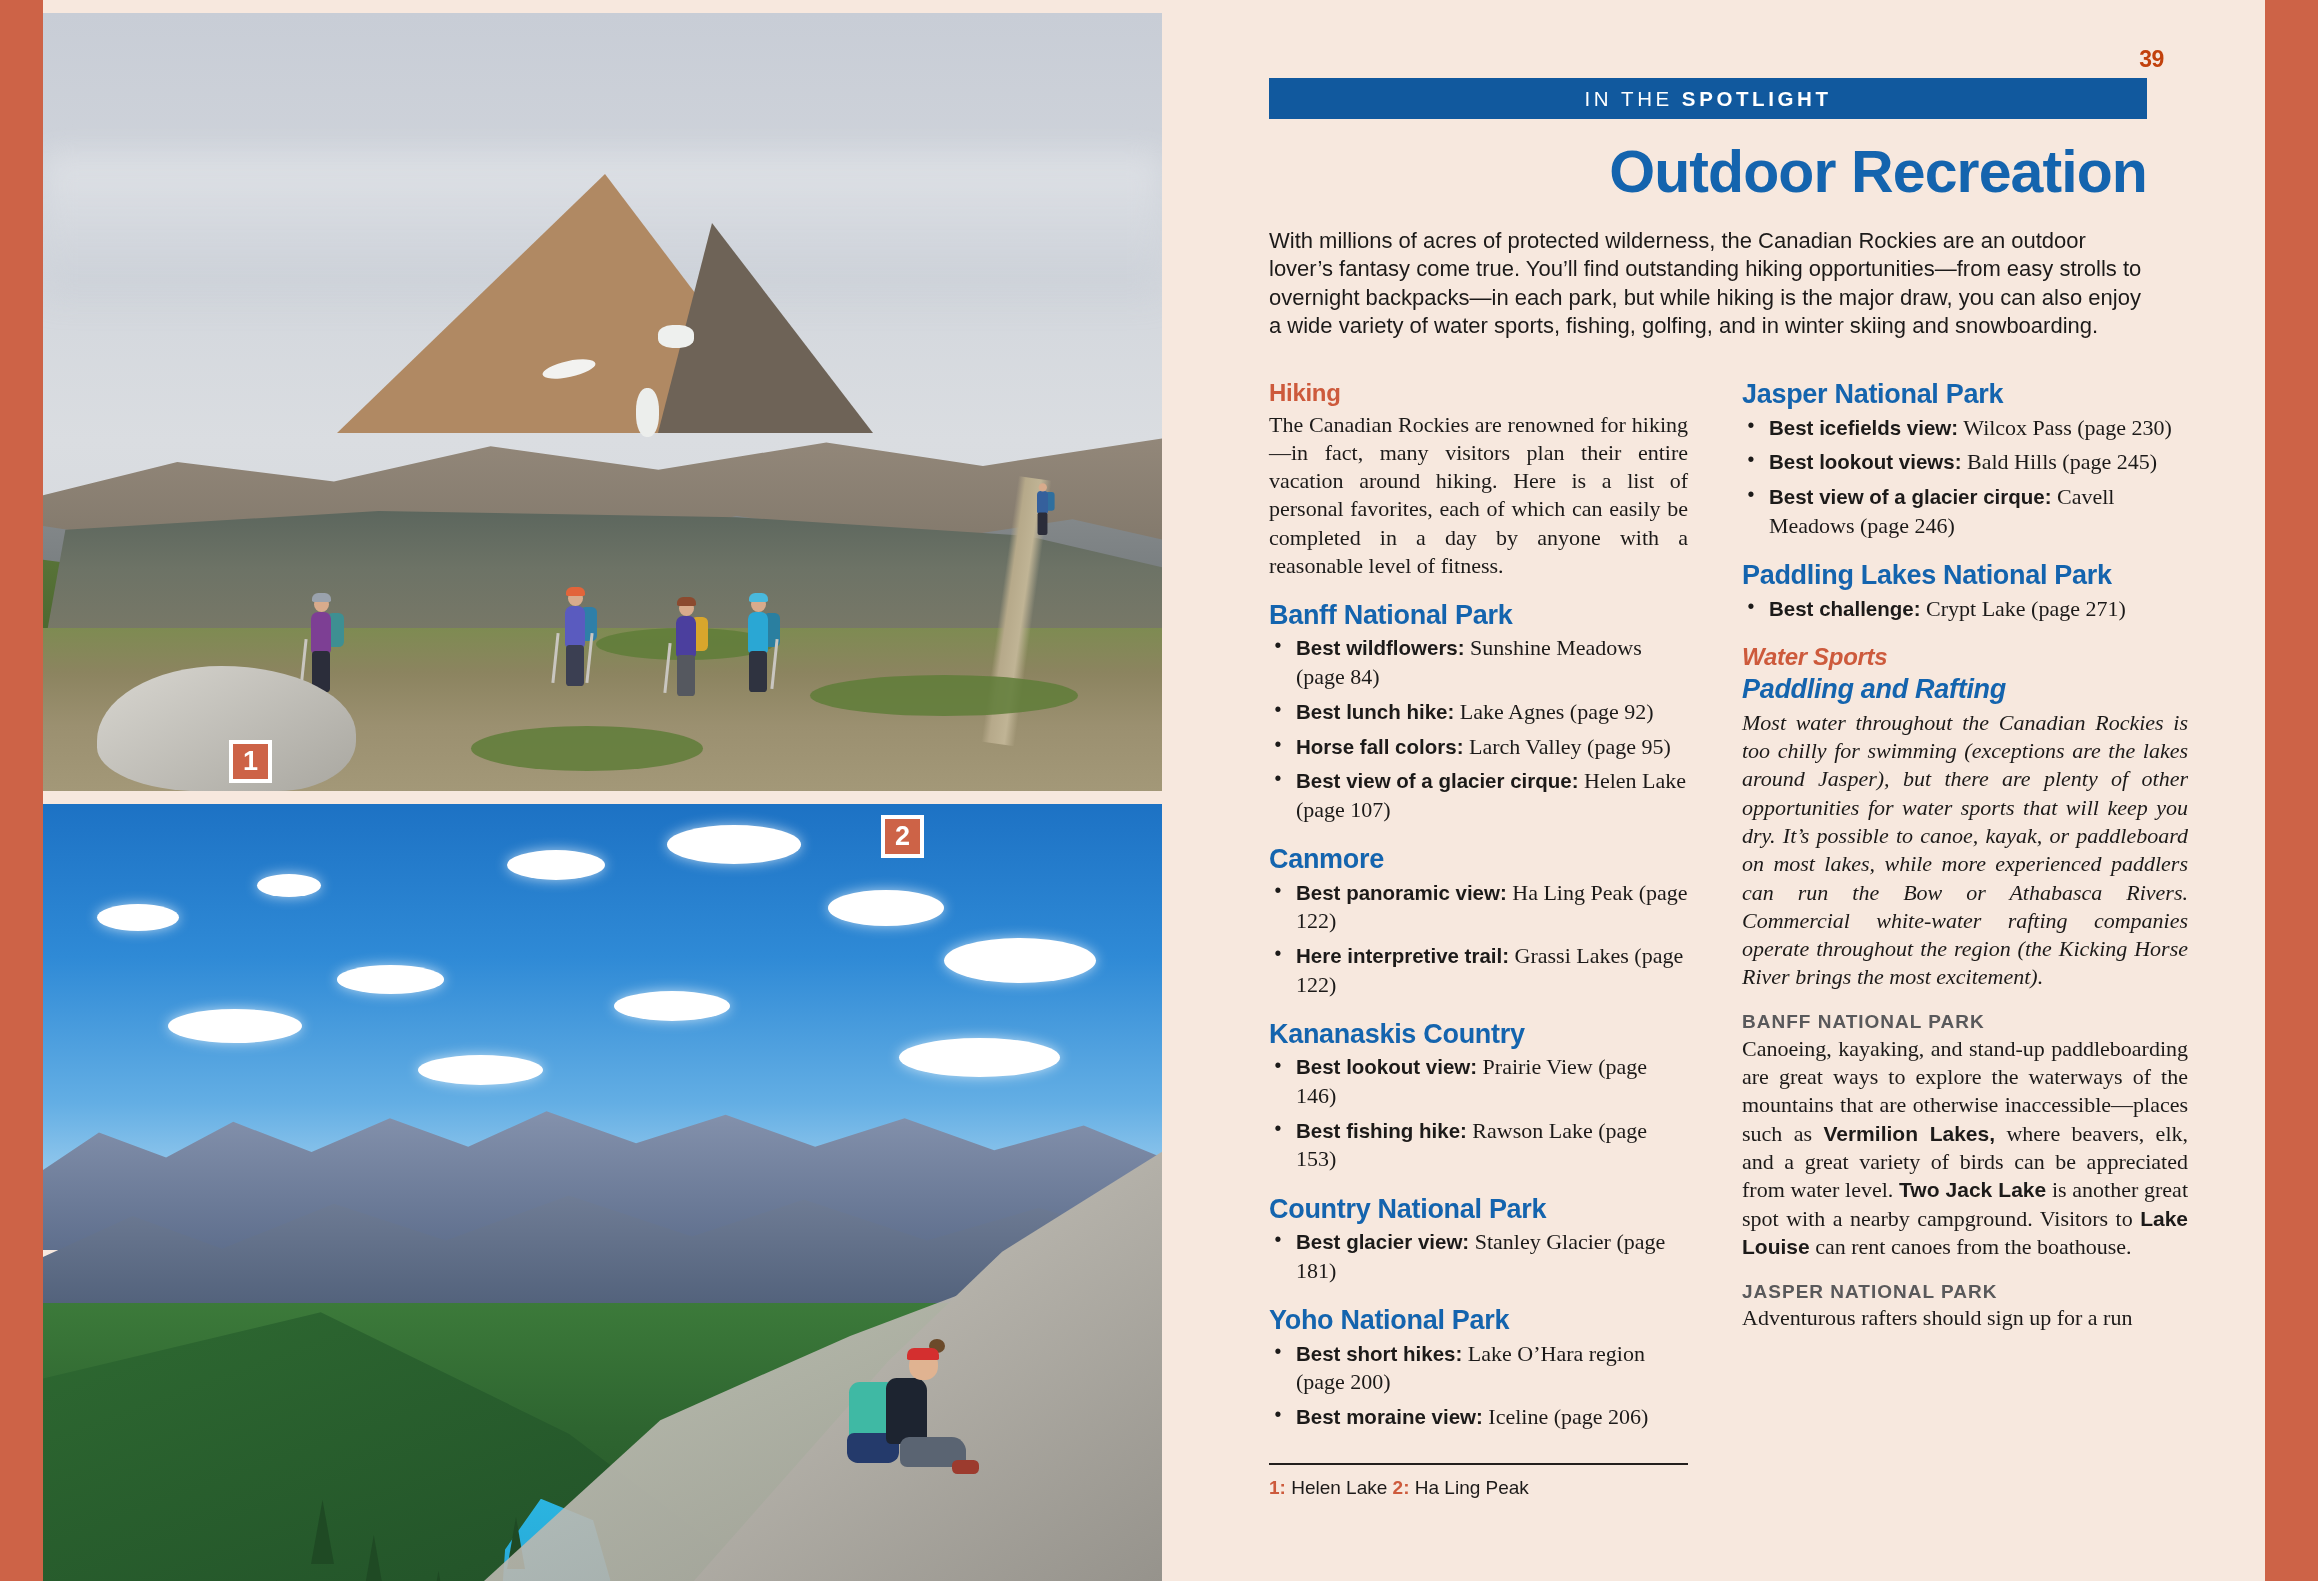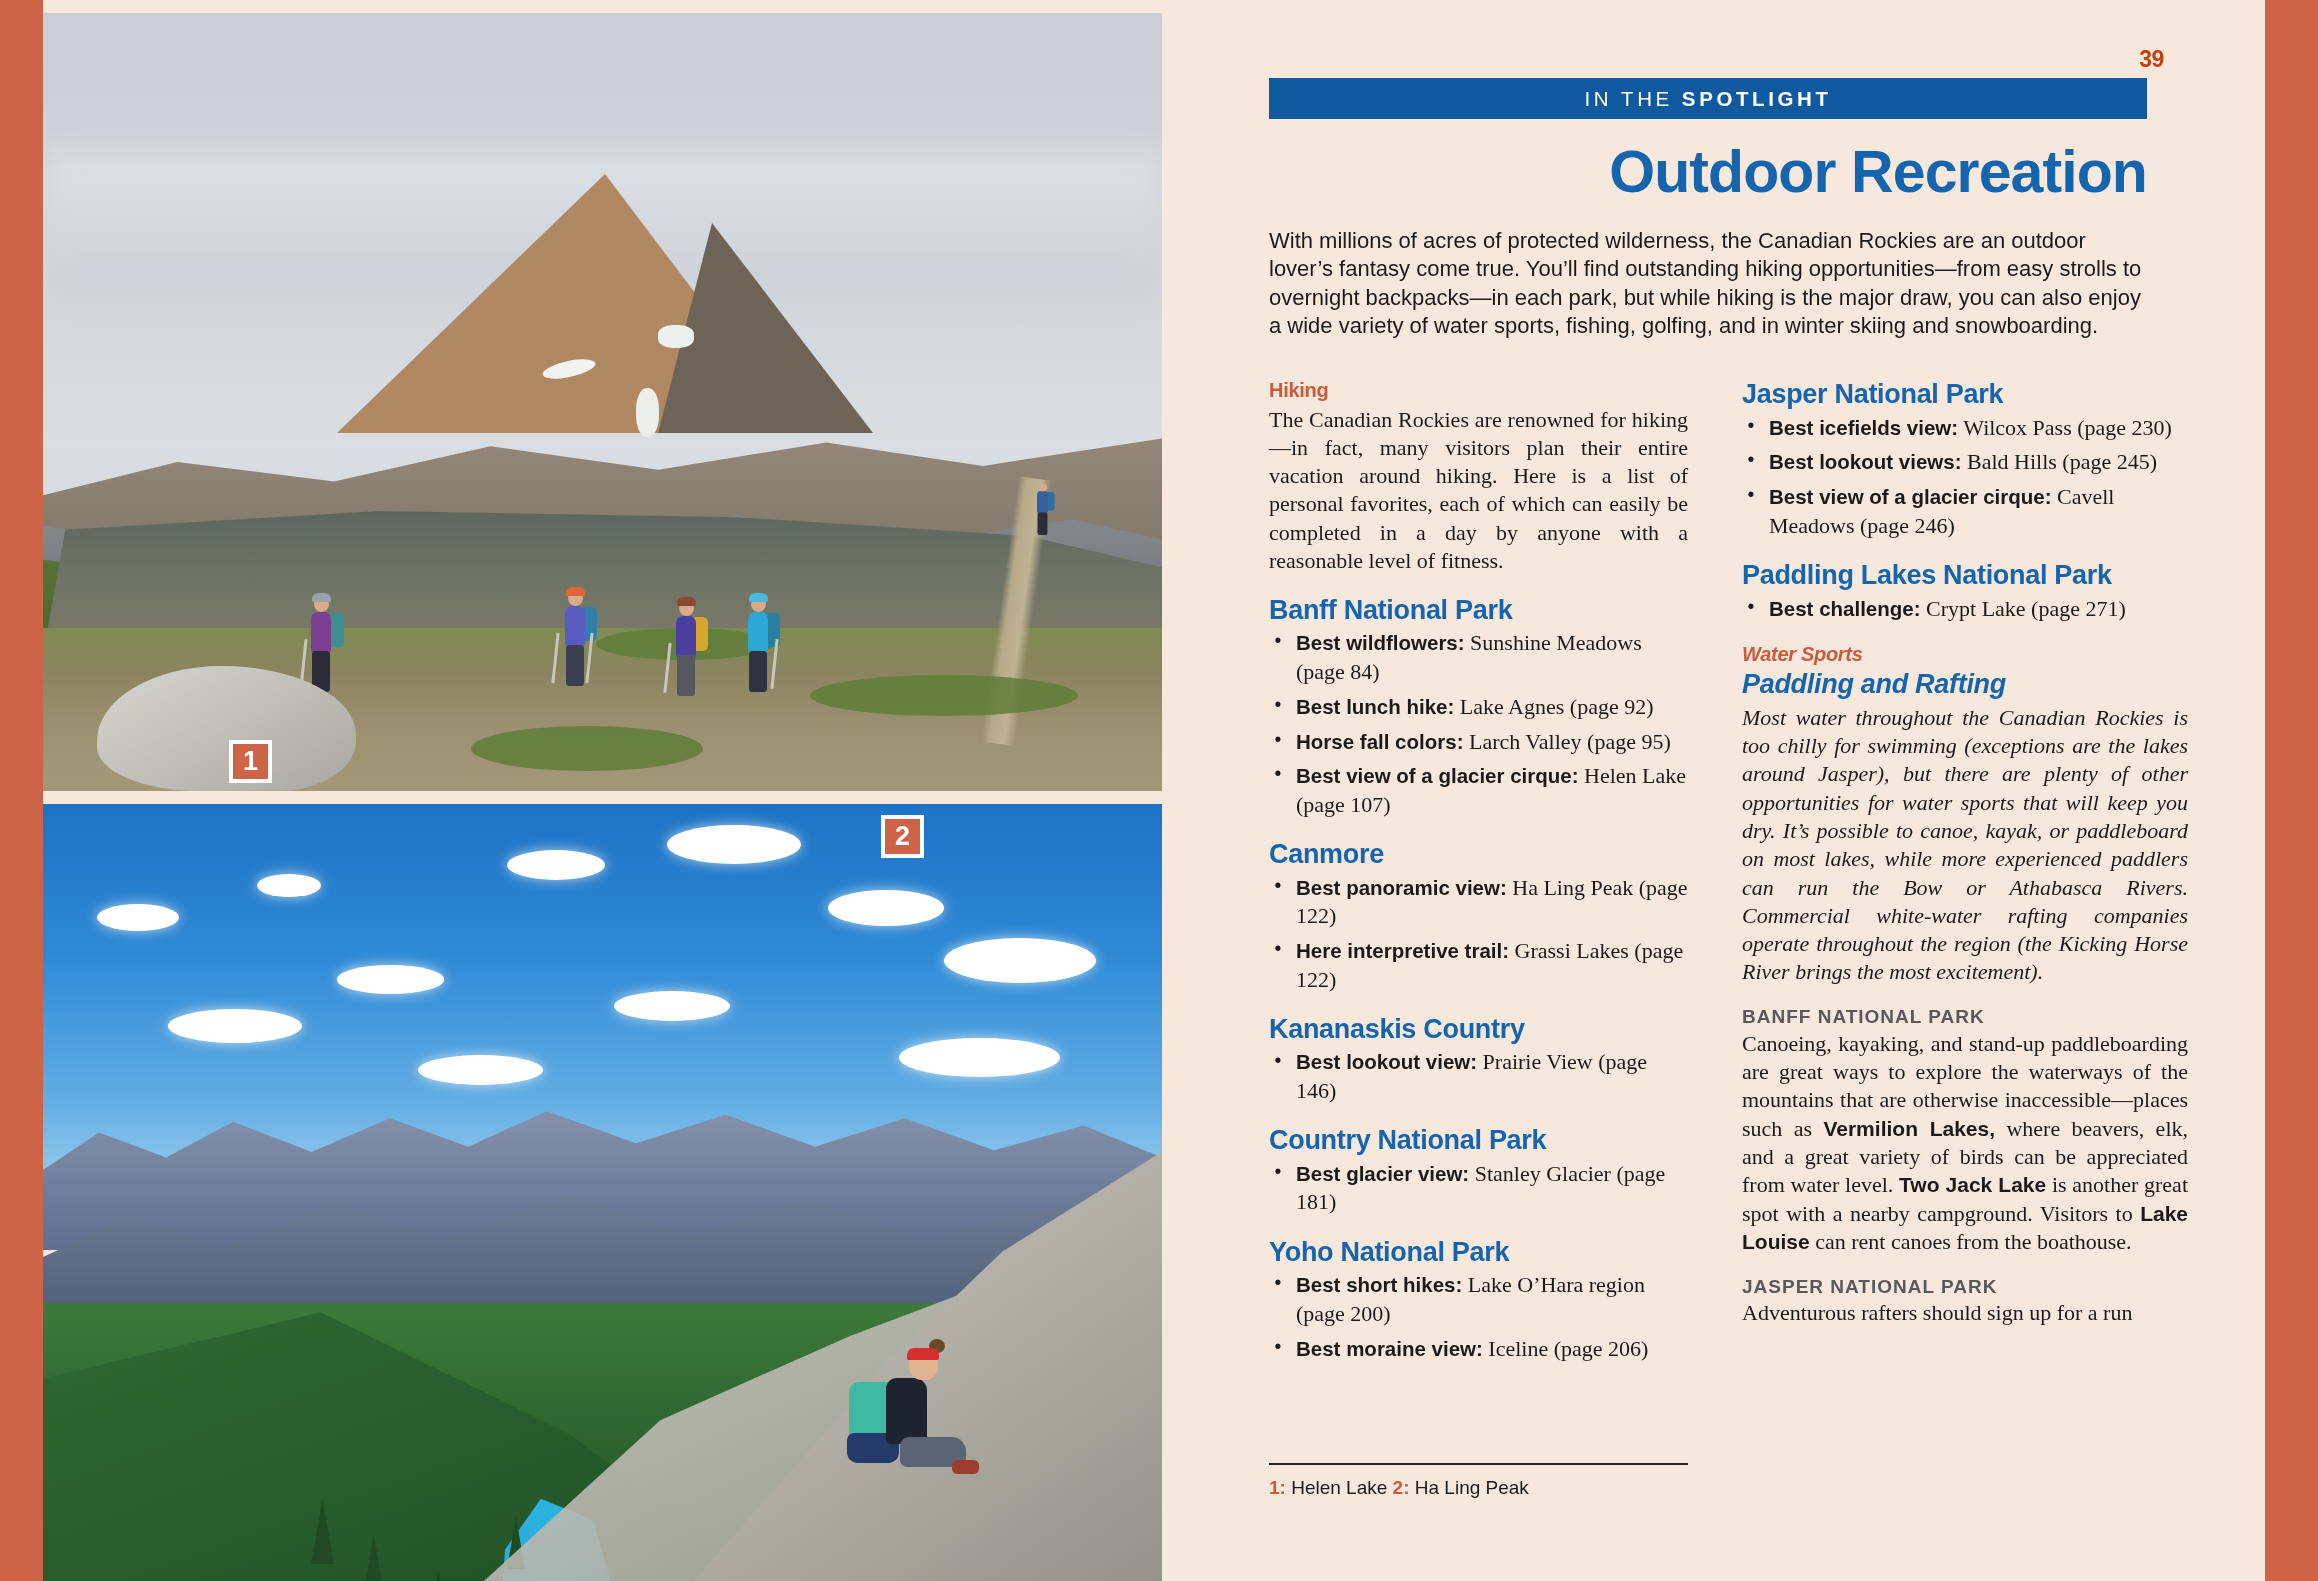--- a/index.html
+++ b/index.html
@@ -222,21 +222,21 @@
 
   .cols {
     position: absolute; left: 87px; top: 379px;
     width: 892px; height: 1177px;
   }
   .col { position: absolute; top: 0; width: 419px; }
   .col-left  { left: 0; }
   .col-right { left: 473px; width: 446px; }
 
   h3.section-orange {
-    font-size: 20px; color: #cd5a3c; font-weight: bold;
+    font-size: 24px; color: #cd5a3c; font-weight: bold;
     margin-bottom: 3.6px; letter-spacing: -0.3px;
   }
   h3.section-blue {
     font-size: 27px; color: #1464ae; font-weight: bold;
     margin-bottom: 3.6px; letter-spacing: -0.3px;
   }
   h4.subhead-gray {
     font-size: 19px; color: #59595b; font-weight: bold;
     letter-spacing: 1px; margin-top: 19.6px; margin-bottom: 1.8px;
   }
@@ -438,20 +438,21 @@
         <ul class="bullets">
           <li><b>Best panoramic view:</b> <span>Ha Ling Peak (page 122)</span></li>
           <li><b>Here interpretive trail:</b> <span>Grassi Lakes (page 122)</span></li>
         </ul>
       </div>
 
       <div class="group">
         <h3 class="section-blue">Kananaskis Country</h3>
         <ul class="bullets">
           <li><b>Best lookout view:</b> <span>Prairie View (page 146)</span></li>
+          <li><b>Best fishing hike:</b> <span>Rawson Lake (page 153)</span></li>
         </ul>
       </div>
 
       <div class="group">
         <h3 class="section-blue">Country National Park</h3>
         <ul class="bullets">
           <li><b>Best glacier view:</b> <span>Stanley Glacier (page 181)</span></li>
         </ul>
       </div>
 

